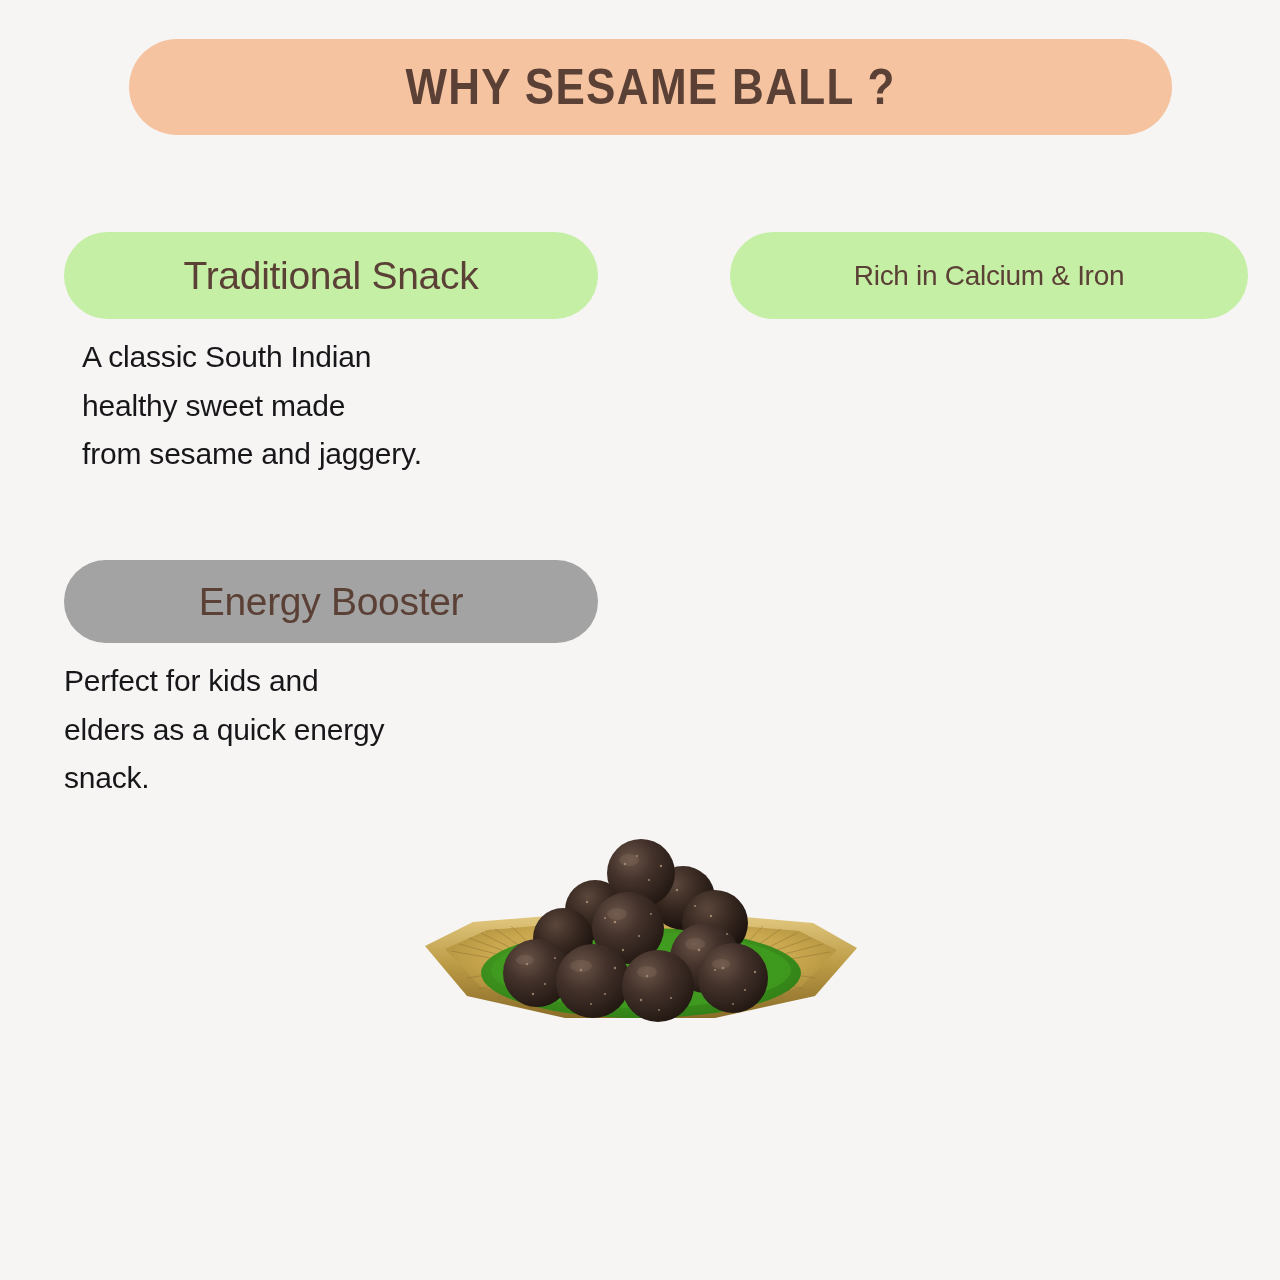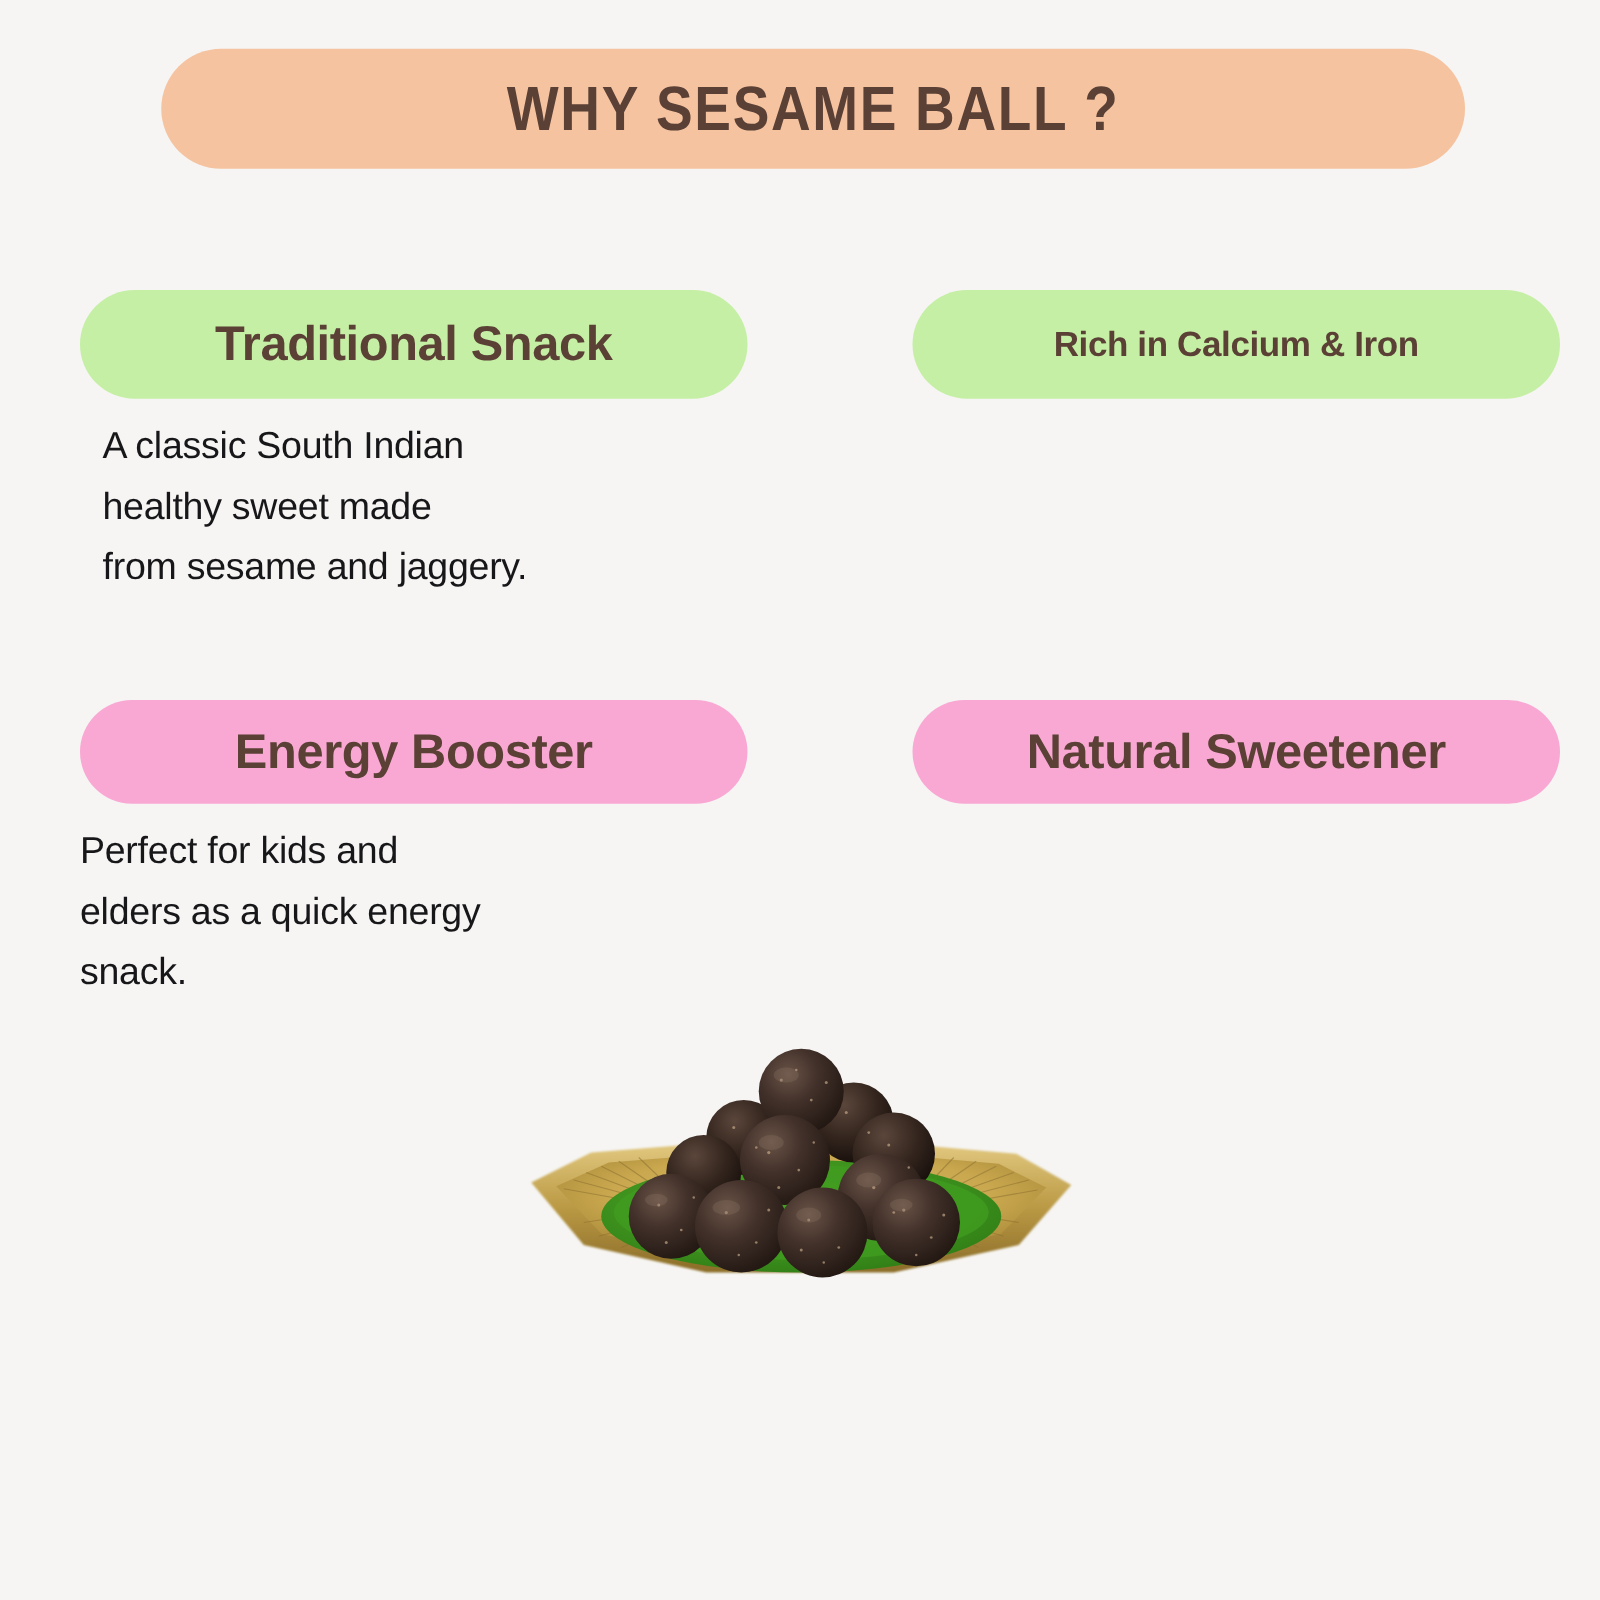--- a/index.html
+++ b/index.html
@@ -45,27 +45,27 @@
   }
   .pill {
     border-radius: 46px;
     display: flex;
     align-items: center;
     justify-content: center;
     box-sizing: border-box;
   }
   .pill-label {
     font-size: 39px;
-    font-weight: bold;
+    font-weight: normal;
     color: #5b4036;
     white-space: nowrap;
     letter-spacing: -0.3px;
   }
   .pill.green { background: #c5efa5; }
-  .pill.peach { background: #f9a8d4; }
+  .pill.peach { background: #a3a3a3; }
 
   .body-text {
     color: #17171a;
     font-size: 30px;
     line-height: 1.62;
     white-space: pre-line;
     letter-spacing: -0.2px;
   }
 
   
@@ -121,23 +121,20 @@
 <div class="feature" id="feature-energy-booster">
   <div class="pill peach">
     <span class="pill-label">Energy Booster</span>
   </div>
   <div class="body-text">Perfect for kids and
 elders as a quick energy
 snack.</div>
 </div>
 
 <div class="feature" id="feature-natural-sweetener">
-  <div class="pill peach">
-    <span class="pill-label">Natural Sweetener</span>
-  </div>
 </div>
 
 <div class="product-photo">
   <svg viewBox="0 0 450 255" xmlns="http://www.w3.org/2000/svg">
     <defs>
       <radialGradient id="plateGrad" cx="50%" cy="40%" r="70%">
         <stop offset="0%" stop-color="#d8bb66"></stop>
         <stop offset="55%" stop-color="#c9a84f"></stop>
         <stop offset="100%" stop-color="#9c7c2e"></stop>
       </radialGradient>

